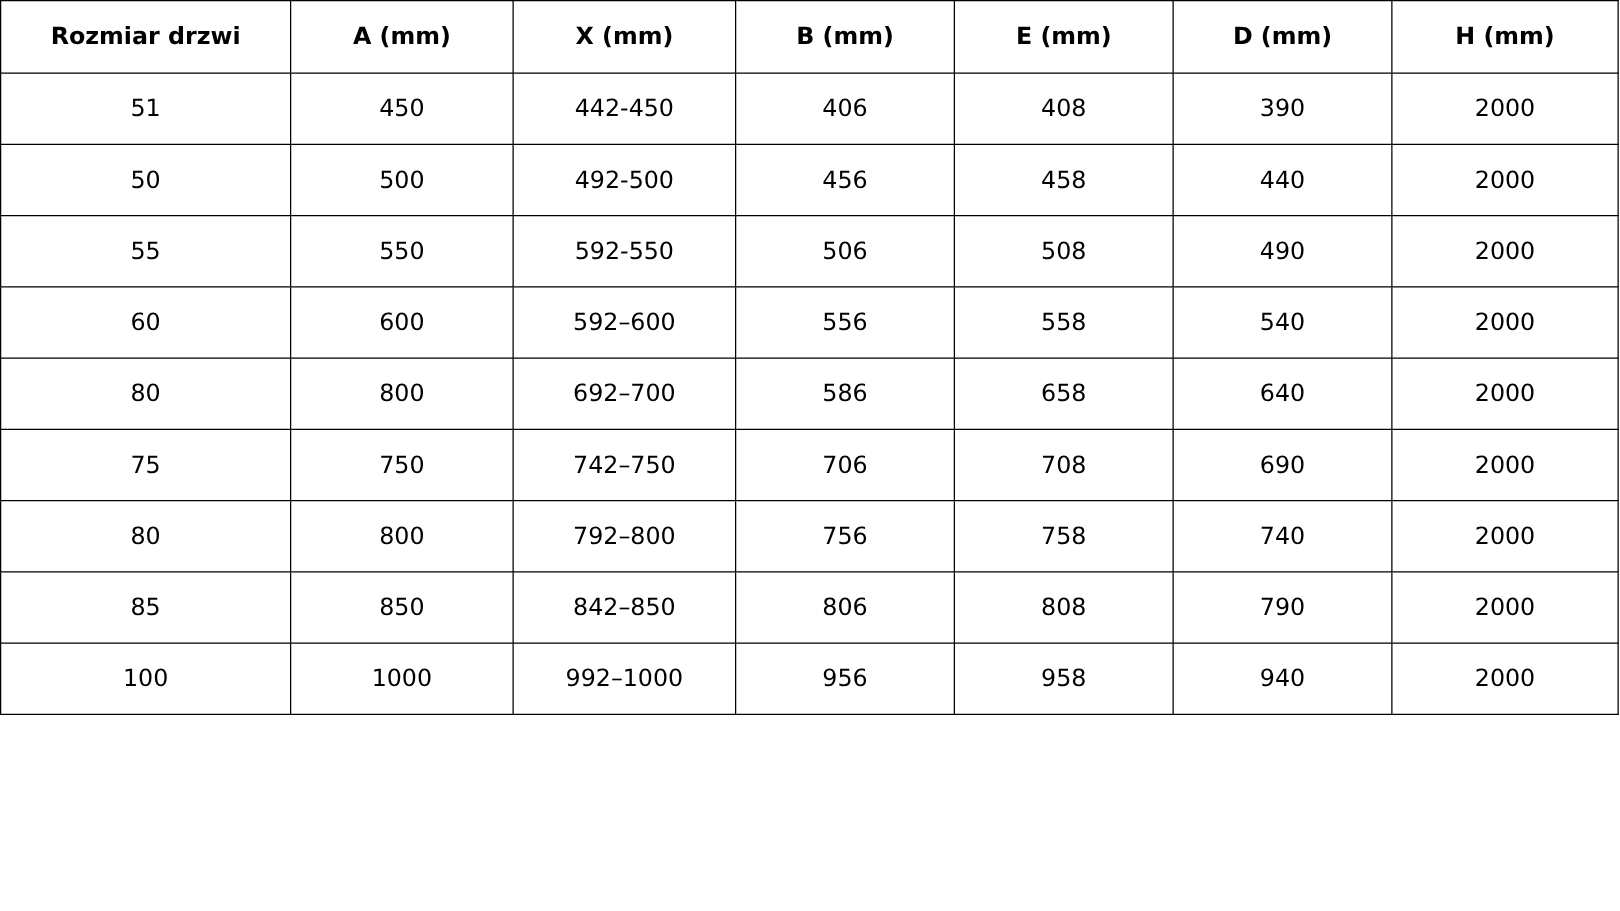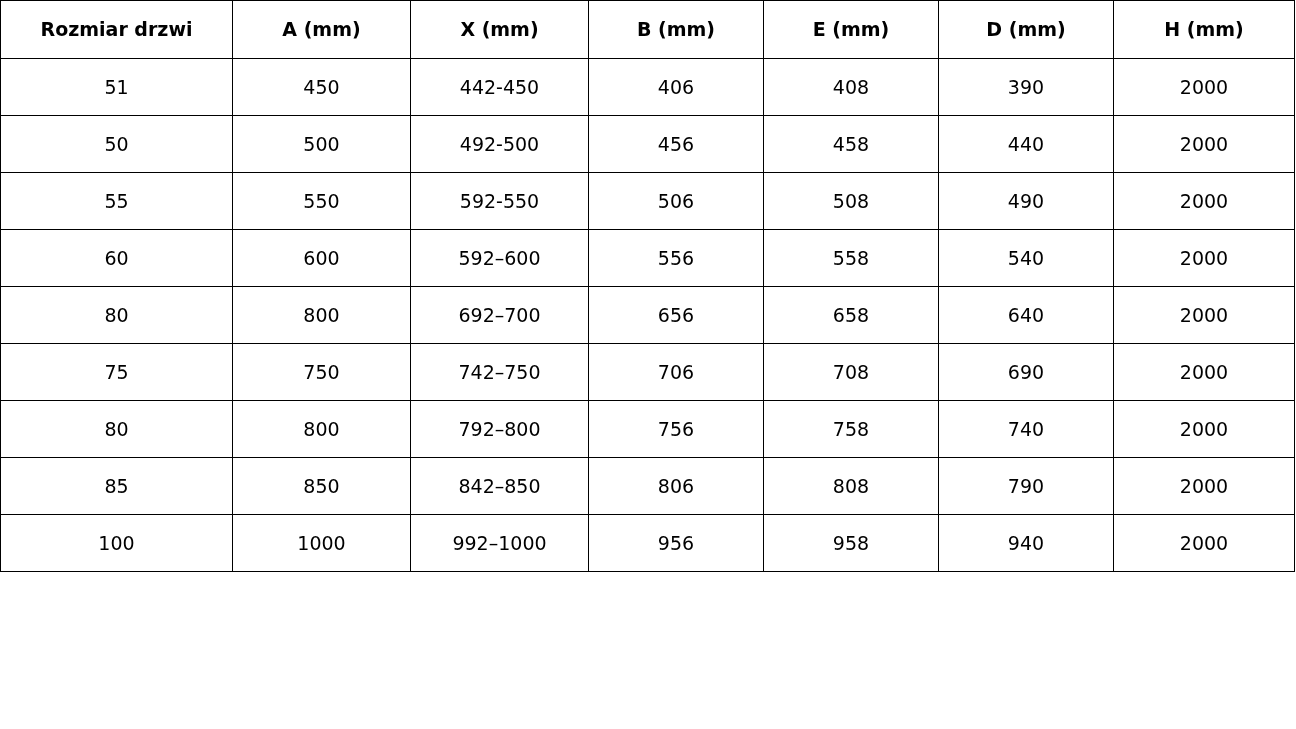--- a/index.html
+++ b/index.html
@@ -113,21 +113,21 @@
         <td>592–600</td>
         <td>556</td>
         <td>558</td>
         <td>540</td>
         <td>2000</td>
       </tr>
       <tr>
         <td>80</td>
         <td>800</td>
         <td>692–700</td>
-        <td>656</td>
+        <td>586</td>
         <td>658</td>
         <td>640</td>
         <td>2000</td>
       </tr>
       <tr>
         <td>75</td>
         <td>750</td>
         <td>742–750</td>
         <td>706</td>
         <td>708</td>

